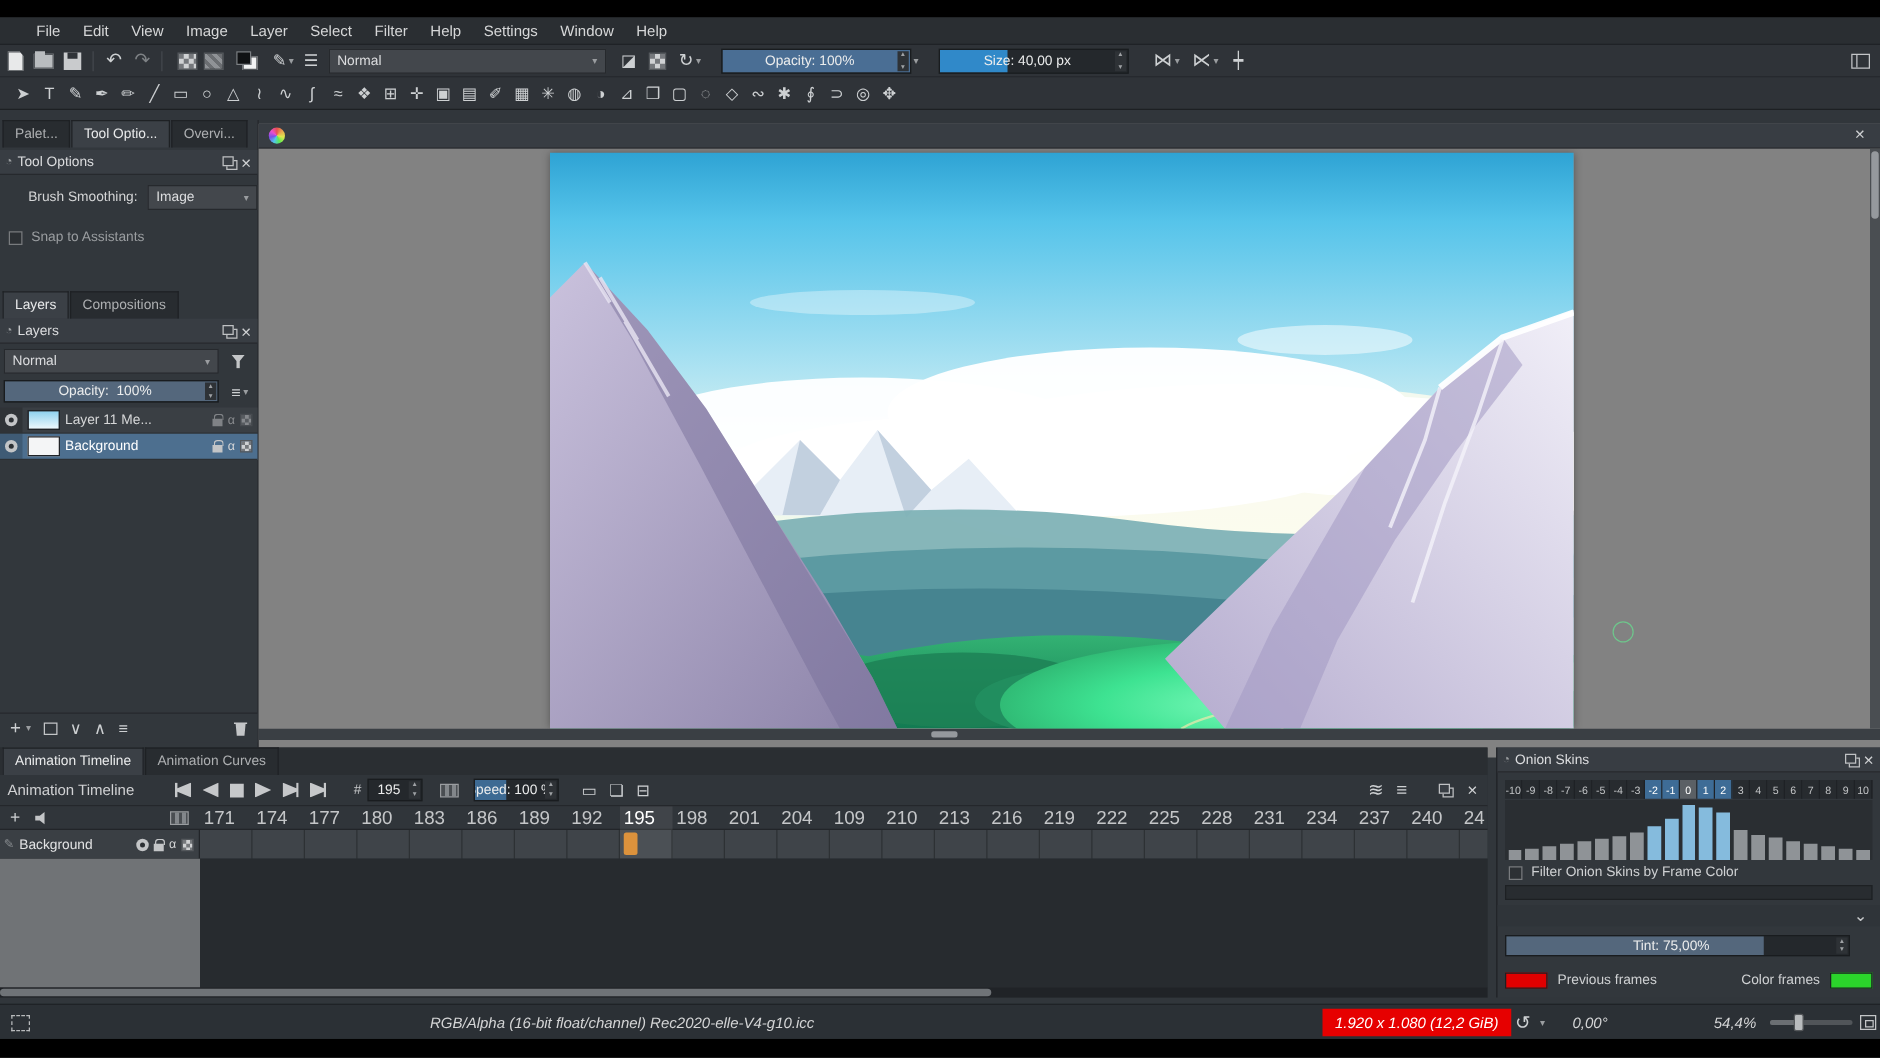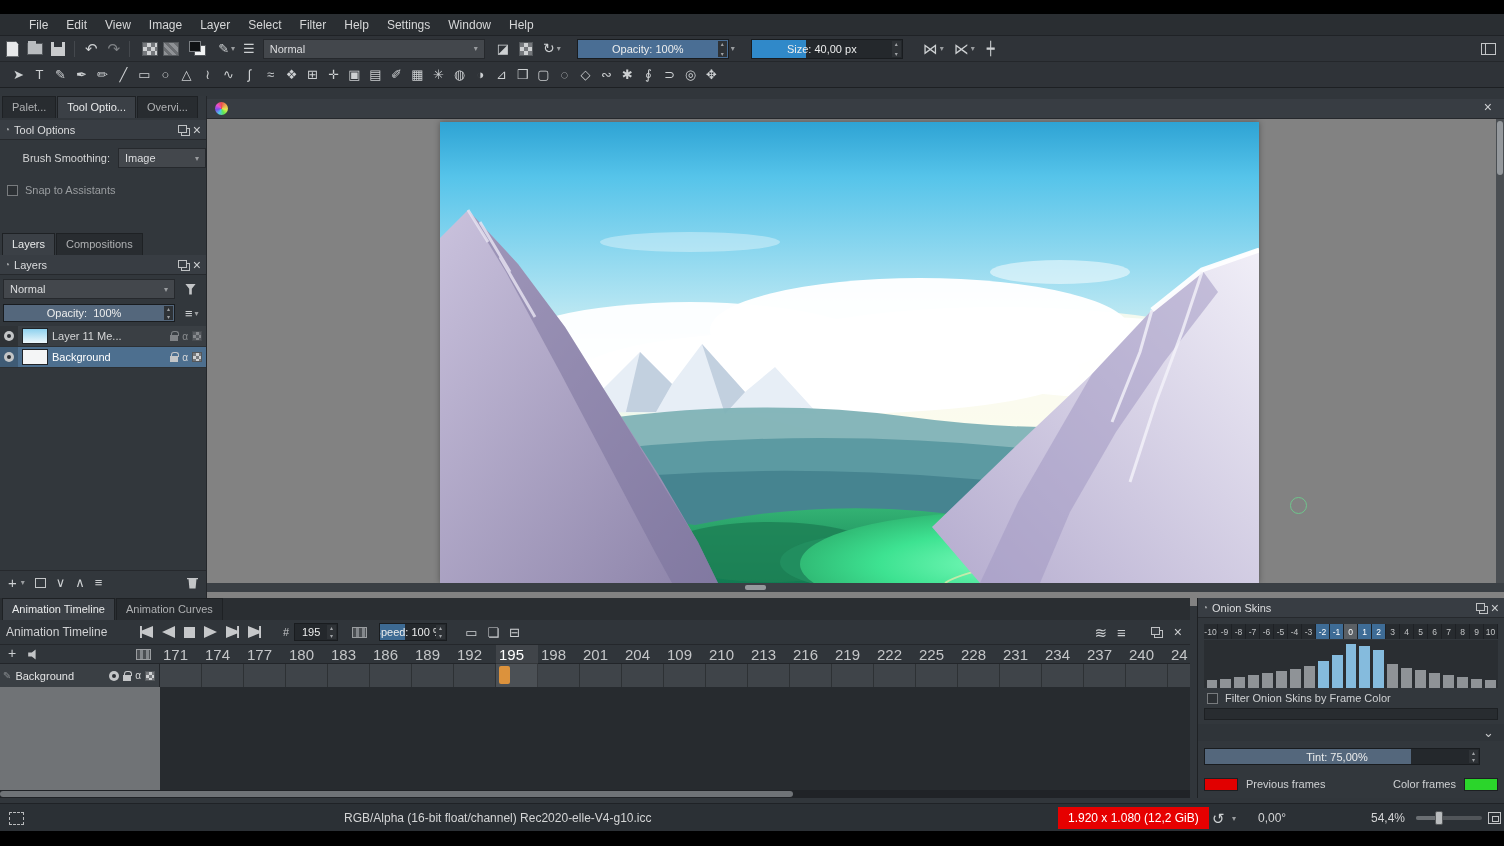--- a/index.html
+++ b/index.html
@@ -162,21 +162,21 @@
   .ofilter{position:absolute;left:2px;top:92px;height:16px;display:flex;align-items:center;font-size:11px;color:#cfd1d3;}
   .ostrip{position:absolute;left:6px;right:6px;top:110px;height:12px;background:#282c30;border:1px solid #1d2023;}
   .ochev{position:absolute;left:0px;right:0px;top:126px;height:17px;display:flex;align-items:center;justify-content:flex-end;padding-right:10px;color:#c6c8ca;font-size:13px;background:#2f3439;}
   .otint{position:absolute;left:6px;top:150px;width:276px;height:17px;}
   .otint .kspin{height:17px;}
   .ocolors{position:absolute;left:6px;right:6px;top:178px;height:16px;display:flex;align-items:center;font-size:11px;color:#cfd1d3;}
   .swatch{width:34px;height:13px;border:1px solid #1d2023;}
 
   
   .statusbar{position:absolute;left:0;top:789px;width:100%;height:28px;background:#2b3035;
-    border-top:1px solid #1f2226;font-size:12px;color:#d4d5d6;}
+    border-top:1px solid #1f2226;font-size:12px;color:#d4d5d6;font-style:italic;}
   .sb-abs{position:absolute;top:0;height:28px;display:flex;align-items:center;}
   .mem-badge{background:#e60000;color:#fff;padding:4px 10px;font-size:12px;}
   .sb-slider{position:relative;width:66px;height:4px;background:#515559;border-radius:2px;margin-top:0px;}
   .sb-slider .fill{position:relative;height:100%;background:#6b6f73;border-radius:2px;}
   .sb-slider .handle{position:absolute;right:-4px;top:-5px;width:8px;height:14px;background:#b9bcbe;border:1px solid #55585b;border-radius:2px;}
 </style>
 </head>
 <body>
 
 <div class="screen">

